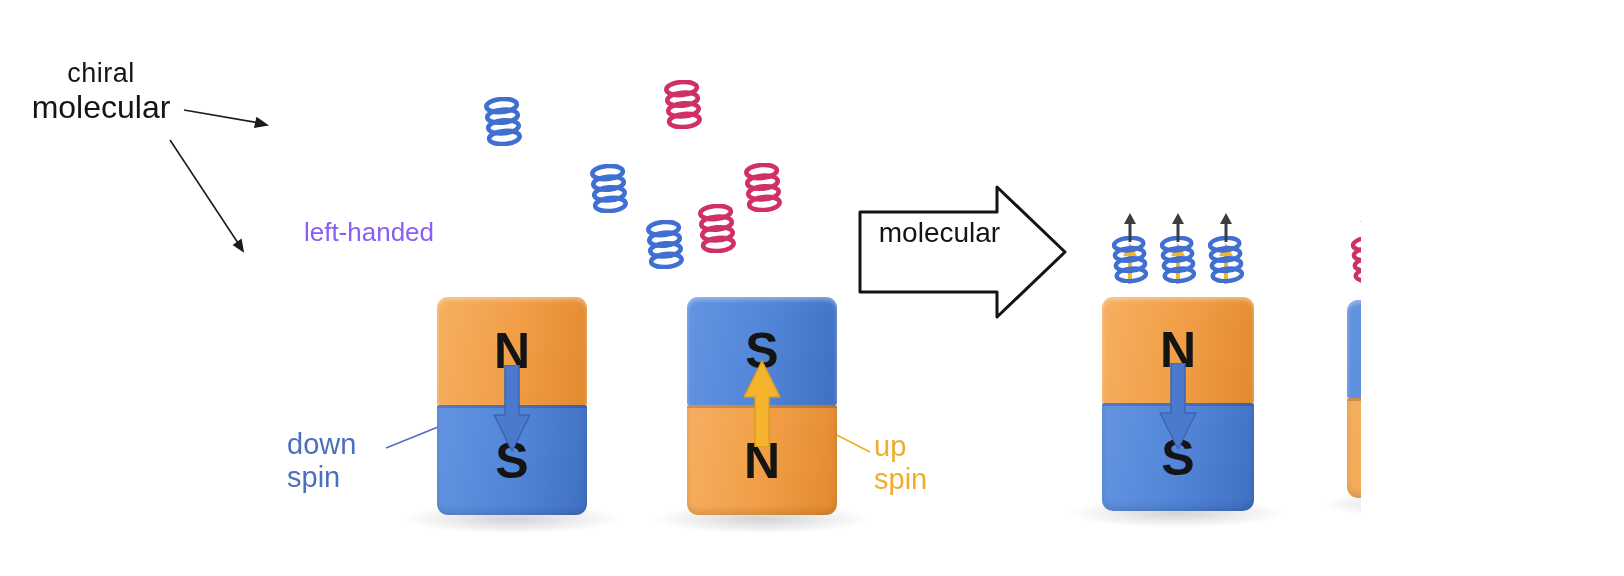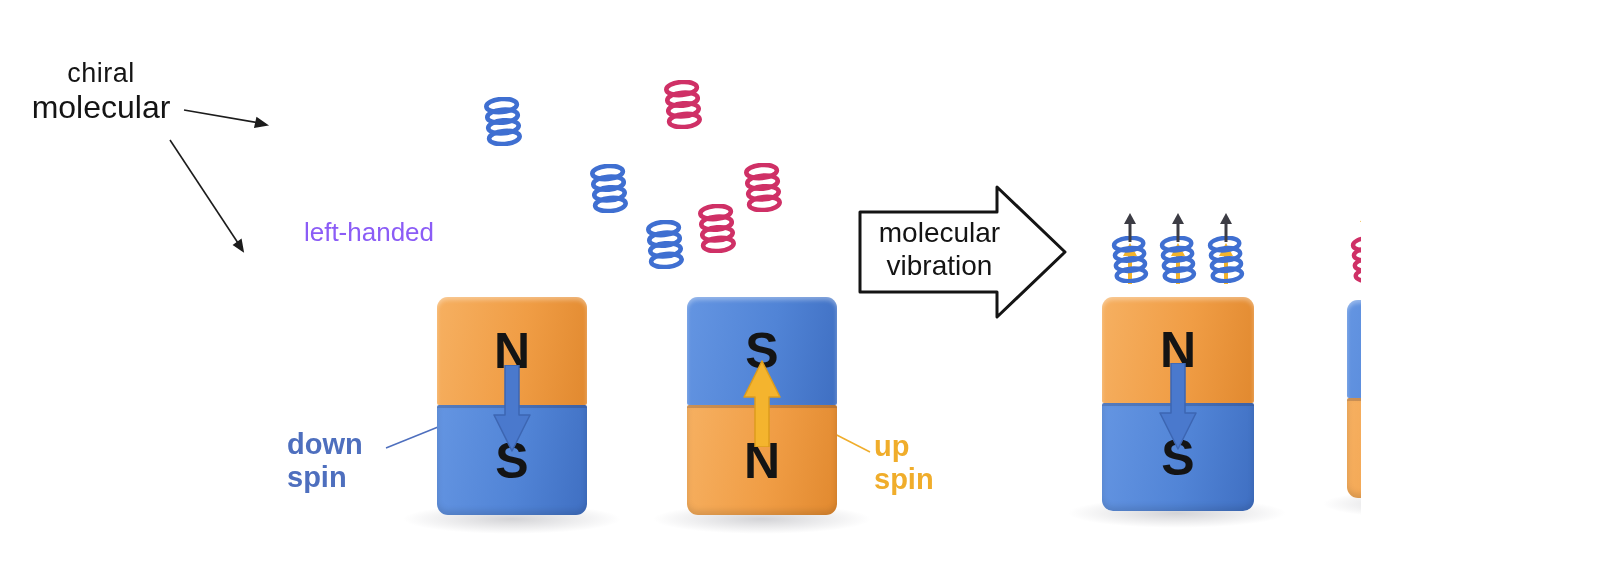--- a/index.html
+++ b/index.html
@@ -8,21 +8,21 @@
   .abs { position:absolute; }
   .center { text-align:center; }
 
   
   .chiral-l1 { font-size:27px; color:#141414; letter-spacing:0.5px; }
   .chiral-l2 { font-size:32px; color:#141414; }
   .enant { font-size:26px; line-height:33px; text-align:center; }
   .enant.blue { color:#2b40d8; }
   .enant.pink { color:#8b5cf6; }
   .vib-text { font-size:28px; line-height:33px; color:#141414; text-align:center; }
-  .spin-label { font-size:29px; font-weight:bold; line-height:33px; }
+  .spin-label { font-size:29px; font-weight:normal; line-height:33px; }
   .spin-label.blue { color:#4e6fbe; }
   .spin-label.yellow { color:#f0ad2b; }
 
   
   .magnet { position:absolute; display:flex; flex-direction:column; }
   .pole { flex:1; display:flex; align-items:center; justify-content:center; }
   .pole-letter { font-size:50px; font-weight:bold; color:#141414; }
   .pole.orange { background:linear-gradient(100deg,#f6b061 0%, #f09d45 55%, #e1892f 100%); }
   .pole.blue   { background:linear-gradient(100deg,#6495e2 0%, #5184d6 55%, #3f6fc2 100%); }
   .pole.top    { border-radius:11px 11px 2px 2px; box-shadow:inset 0 3px 4px rgba(255,255,255,0.35); }
@@ -88,21 +88,20 @@
     </svg>
   <svg class="abs c-pink" style="left:694px;top:204px" width="46" height="49" viewBox="0 0 60 64">
       <use href="#coil"></use>
     </svg>
 
   <svg class="abs" style="left:856px;top:182px" width="215" height="140" viewBox="0 0 215 140">
     <polygon points="4,30 141,30 141,5 209,70 141,135 141,110 4,110" fill="#ffffff" stroke="#141414" stroke-width="3" stroke-linejoin="round"></polygon>
   </svg>
   <div class="abs vib-text" style="left:862px;top:216px;width:155px">
     <div>molecular</div>
-    <div>vibration</div>
   </div>
 
   <div class="shadow" style="left:402px;top:504px;width:220px;height:30px"></div>
   <div class="magnet" style="left:437px;top:297px;width:150px;height:218px">
     <div class="pole top orange">
       <span class="pole-letter">N</span>
     </div>
     <div class="pole bottom blue">
       <span class="pole-letter">S</span>
     </div>

